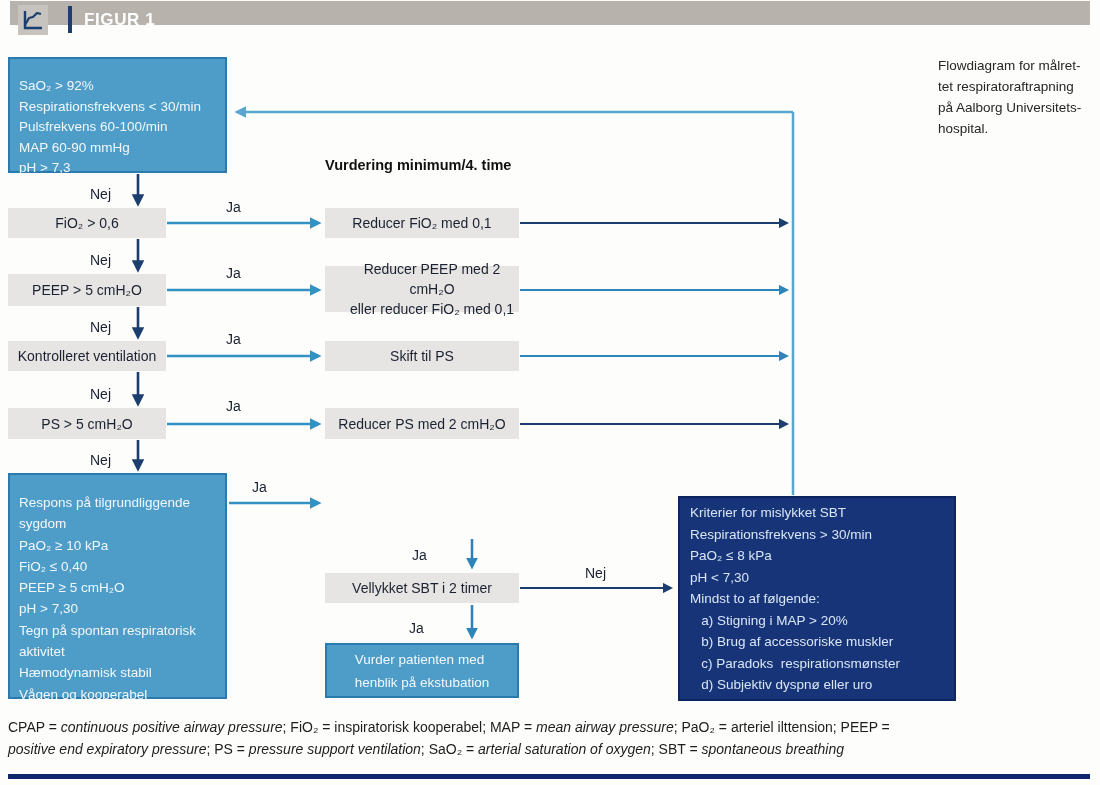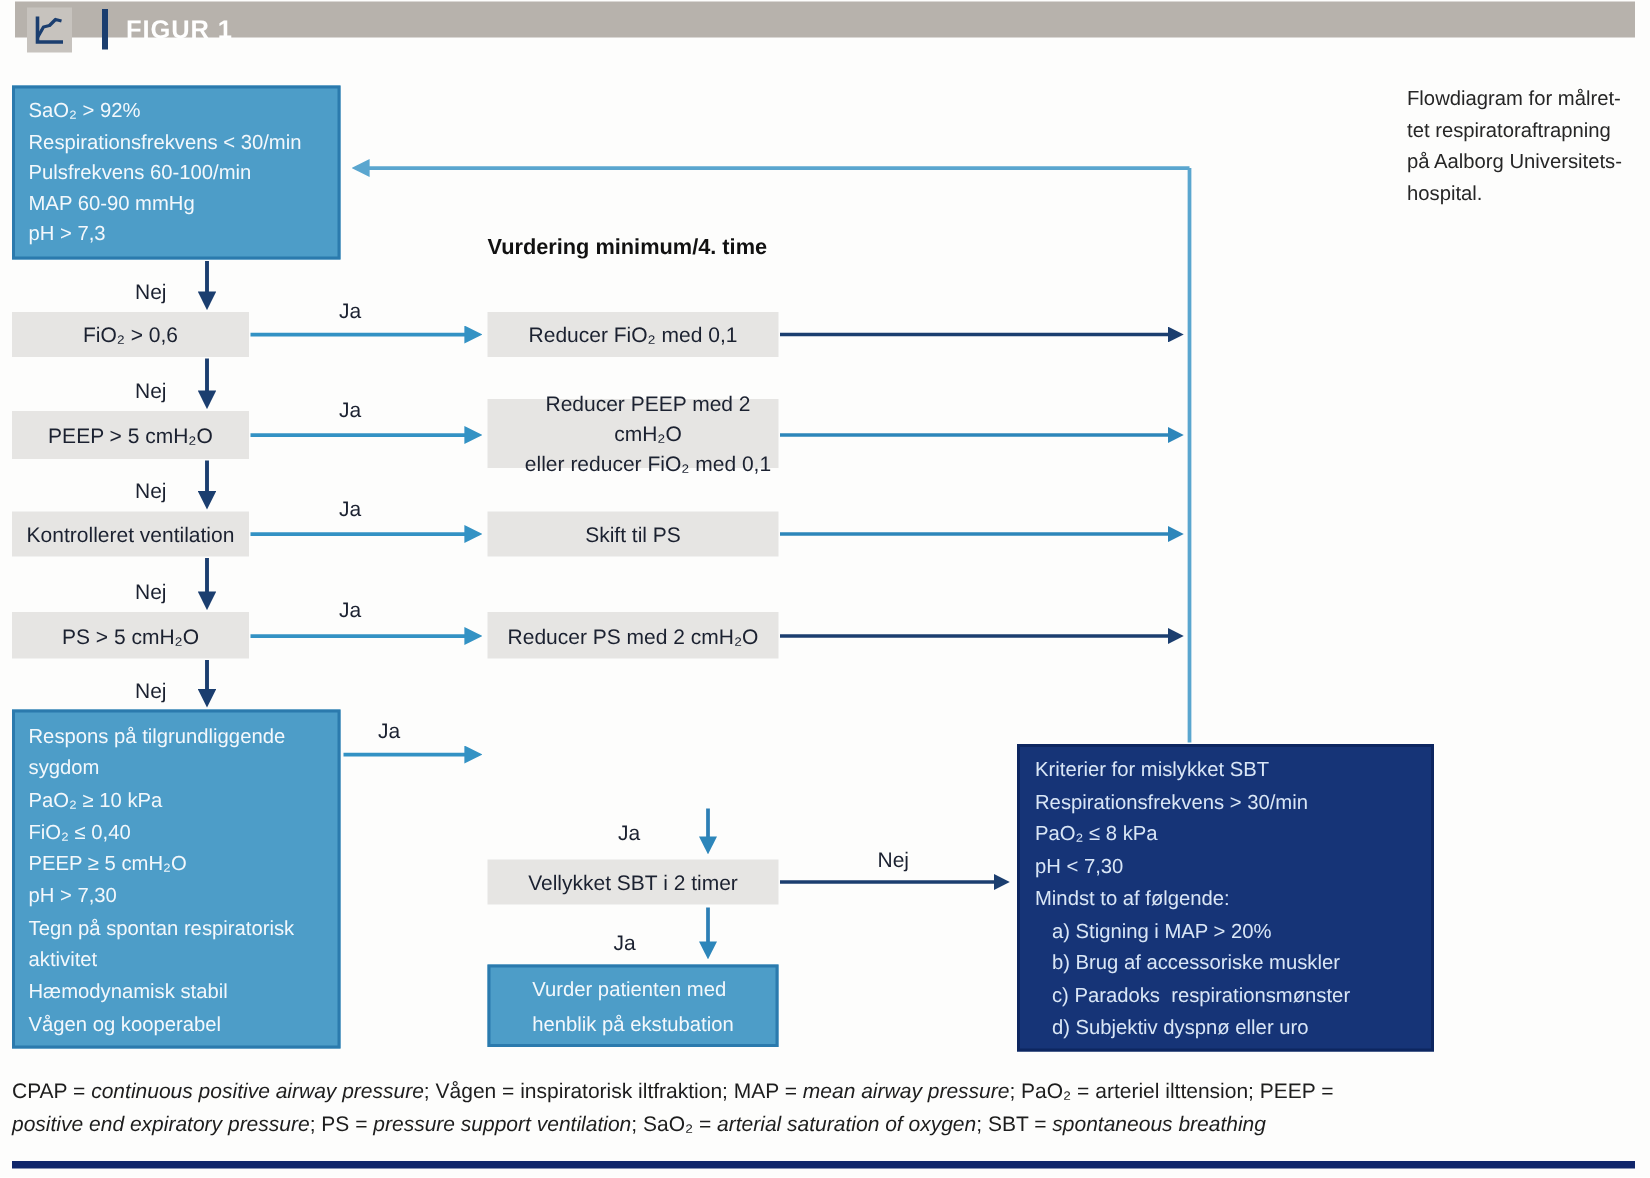--- a/index.html
+++ b/index.html
@@ -12,21 +12,21 @@
   }
   
   .hdr { position:absolute; left:10px; top:1px; width:1080px; height:24px; background:#b7b2ac; }
   .hdr-iconbox { position:absolute; left:8px; top:4px; width:30px; height:30px; background:#c7c3be; }
   .hdr-iconbox svg { position:absolute; left:2px; top:2px; }
   .hdr-sep { position:absolute; left:58px; top:5px; width:4px; height:27px; background:#1b3e6f; }
   .hdr-title { position:absolute; left:74px; top:9px; font-size:17px; font-weight:bold; color:#ffffff; letter-spacing:.6px; }
   
   .caption { position:absolute; left:938px; top:55px; width:156px; font-size:13.5px; line-height:21px; color:#262626; }
   
-  .bluebox { position:absolute; background:#4d9dc8; border:2px solid #2b7aad; color:#f3f8fc; padding:5px 9px; font-size:13.5px; }
+  .bluebox { position:absolute; background:#4d9dc8; border:2px solid #2b7aad; color:#f3f8fc; padding:17px 9px; font-size:13.5px; }
   .navybox { position:absolute; background:#163477; border:2px solid #0d2660; color:#d9e6f6; padding:4px 10px; font-size:13.5px; line-height:21.5px; white-space:pre-wrap; }
   .graybox { position:absolute; background:#e6e5e3; color:#1b2130; font-size:14px; display:flex; align-items:center; justify-content:center; text-align:center; line-height:20px; }
   .boxA { left:8px; top:57px; width:219px; height:116px; line-height:20.5px; }
   .boxB { left:8px; top:473px; width:219px; height:226px; line-height:21.3px; }
   .boxC { left:325px; top:643px; width:194px; height:55px; display:flex; align-items:center; justify-content:center; text-align:left; line-height:23px; }
   .boxD { left:678px; top:496px; width:278px; height:205px; }
   .d1 { left:8px; top:208px; width:158px; height:30px; }
   .d2 { left:8px; top:274px; width:158px; height:32px; }
   .d3 { left:8px; top:341px; width:158px; height:30px; }
   .d4 { left:8px; top:408px; width:158px; height:31px; }
@@ -132,18 +132,18 @@
   <div class="lbl" style="left:226px; top:199px;">Ja</div>
   <div class="lbl" style="left:226px; top:265px;">Ja</div>
   <div class="lbl" style="left:226px; top:331px;">Ja</div>
   <div class="lbl" style="left:226px; top:398px;">Ja</div>
   <div class="lbl" style="left:252px; top:479px;">Ja</div>
   <div class="lbl" style="left:412px; top:547px;">Ja</div>
   <div class="lbl" style="left:409px; top:620px;">Ja</div>
   <div class="lbl" style="left:585px; top:565px;">Nej</div>
 
   <div class="legend">
-    <div><span>CPAP = </span><span class="it">continuous positive airway pressure</span><span>;  Vågen = inspiratorisk iltfraktion;  MAP = </span><span class="it">mean airway pressure</span><span>;  PaO₂ = arteriel ilttension;  PEEP =</span></div>
+    <div><span>CPAP = </span><span class="it">continuous positive airway pressure</span><span>;  FiO₂ = inspiratorisk kooperabel;  MAP = </span><span class="it">mean airway pressure</span><span>;  PaO₂ = arteriel ilttension;  PEEP =</span></div>
     <div><span class="it">positive end expiratory pressure</span><span>;  PS = </span><span class="it">pressure support ventilation</span><span>;  SaO₂ = </span><span class="it">arterial saturation of oxygen</span><span>;  SBT = </span><span class="it">spontaneous breathing</span></div>
   </div>
 
   <div class="rule"></div>
 </div>
 
 </body></html>

